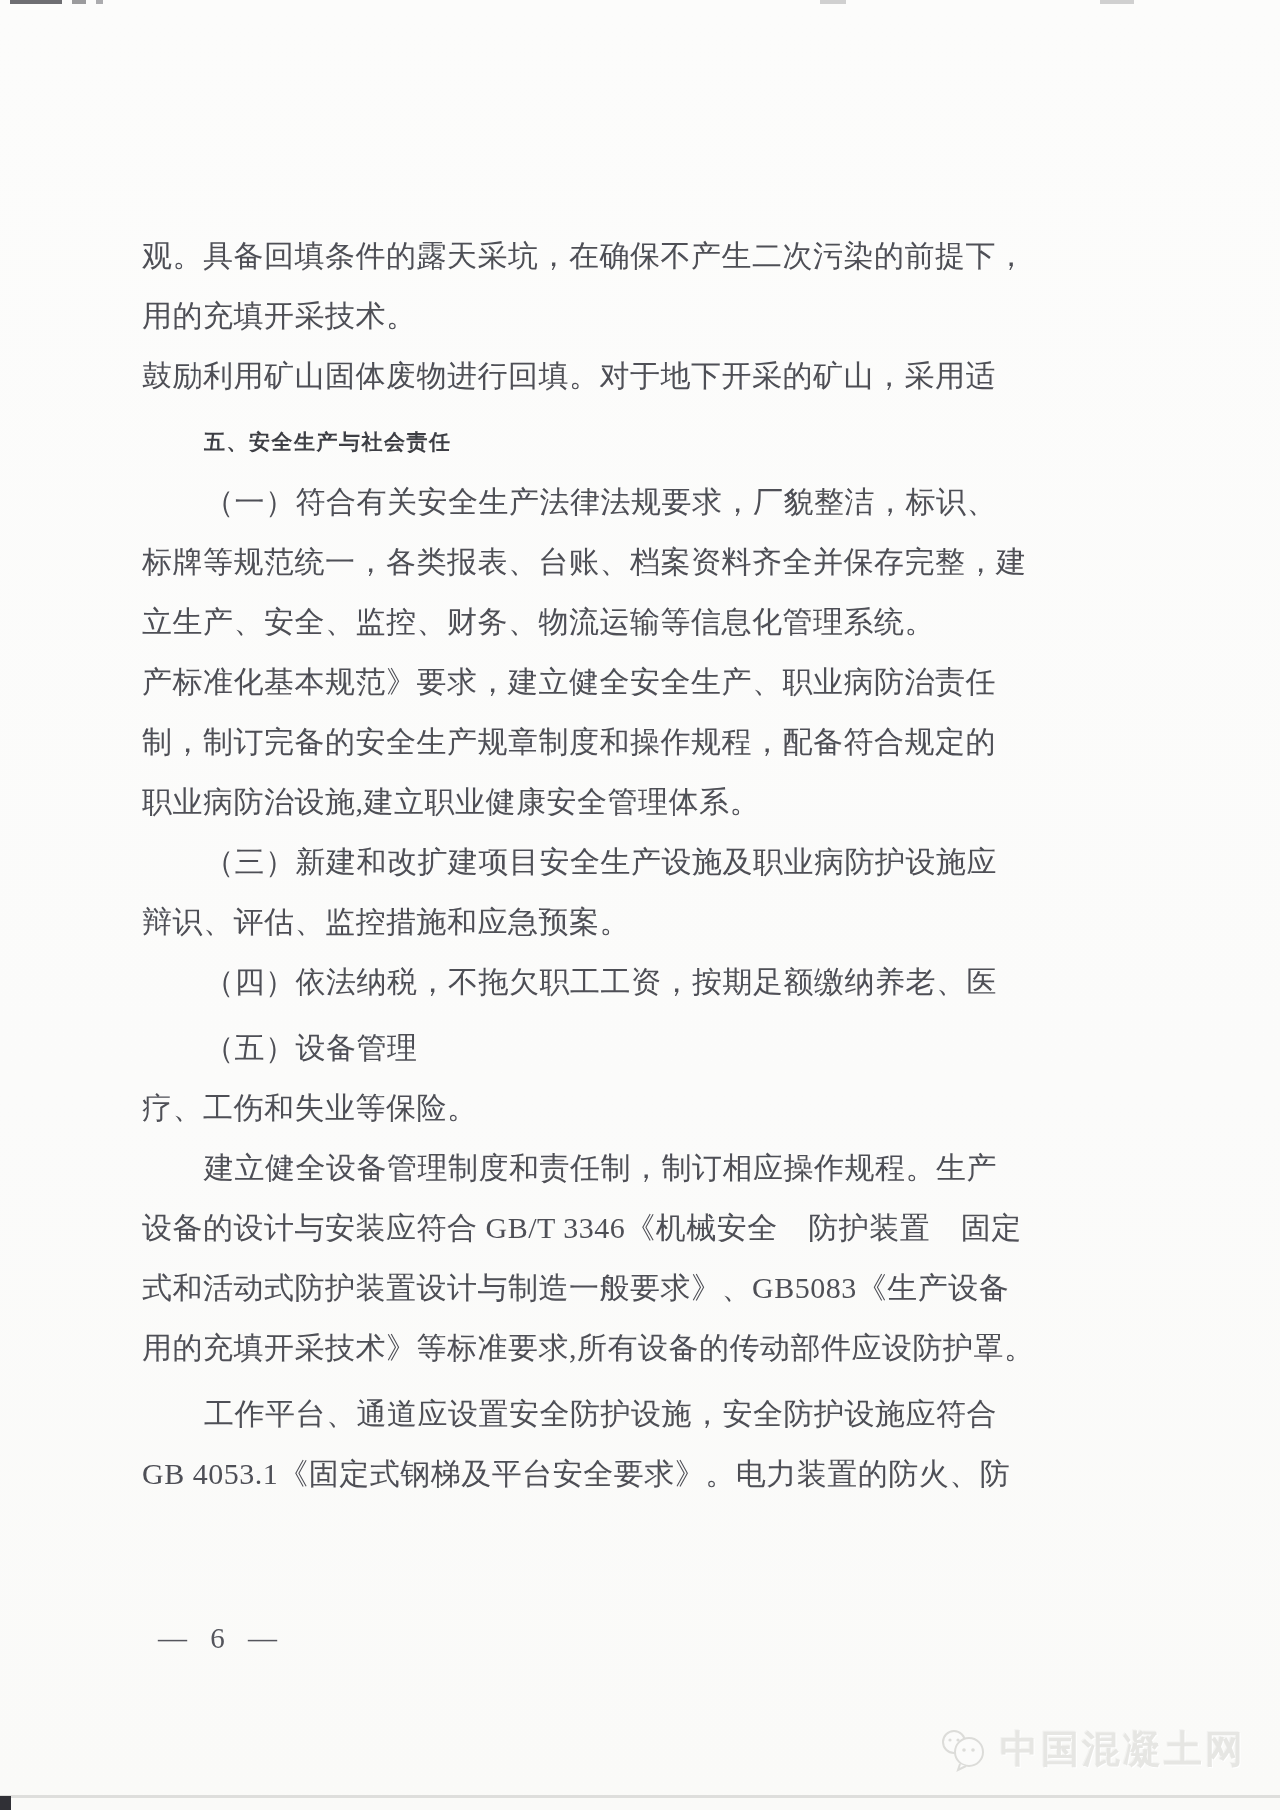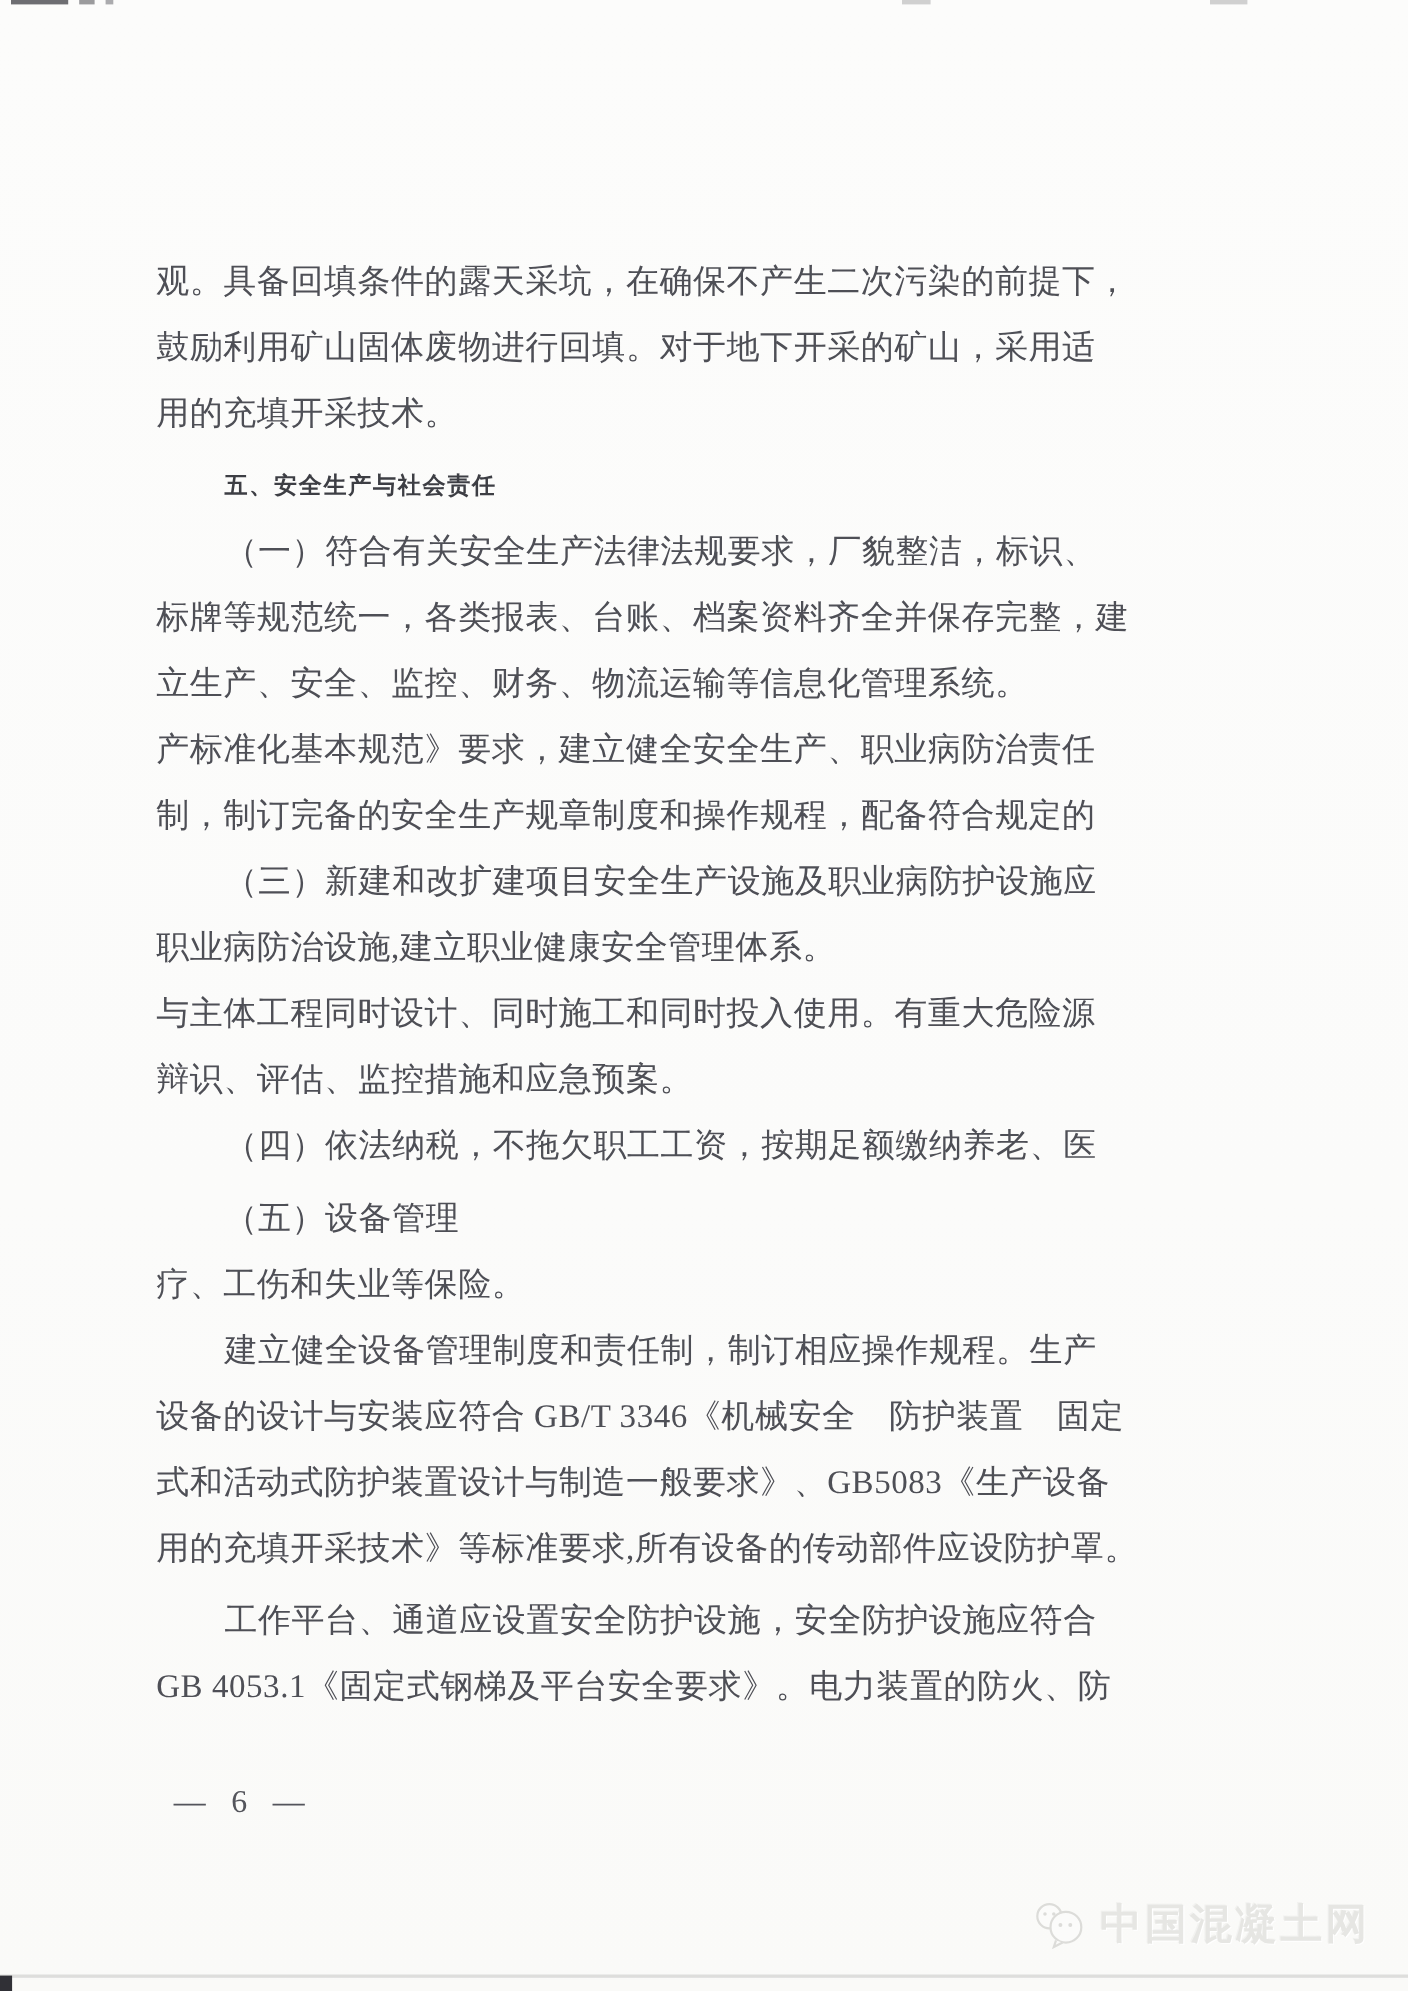--- a/index.html
+++ b/index.html
@@ -113,31 +113,30 @@
 <div class="page">
 
   <div class="top-dash d1"></div>
   <div class="top-dash d2"></div>
   <div class="top-dash d3"></div>
   <div class="top-dash d4"></div>
   <div class="top-dash d5"></div>
 
   <div class="doc-body">
       <div class="line">观。具备回填条件的露天采坑，在确保不产生二次污染的前提下，</div>
+      <div class="line">用的充填开采技术。</div>
       <div class="line">鼓励利用矿山固体废物进行回填。对于地下开采的矿山，采用适</div>
-      <div class="line">用的充填开采技术。</div>
       <div class="line indent heading gap">五、安全生产与社会责任</div>
       <div class="line indent">（一）符合有关安全生产法律法规要求，厂貌整洁，标识、</div>
       <div class="line">标牌等规范统一，各类报表、台账、档案资料齐全并保存完整，建</div>
       <div class="line">立生产、安全、监控、财务、物流运输等信息化管理系统。</div>
       <div class="line">产标准化基本规范》要求，建立健全安全生产、职业病防治责任</div>
       <div class="line">制，制订完备的安全生产规章制度和操作规程，配备符合规定的</div>
+      <div class="line">职业病防治设施,建立职业健康安全管理体系。</div>
       <div class="line indent">（三）新建和改扩建项目安全生产设施及职业病防护设施应</div>
-      <div class="line">职业病防治设施,建立职业健康安全管理体系。</div>
-      <div class="line">与主体工程同时设计、同时施工和同时投入使用。有重大危险源</div>
       <div class="line">辩识、评估、监控措施和应急预案。</div>
       <div class="line indent">（四）依法纳税，不拖欠职工工资，按期足额缴纳养老、医</div>
       <div class="line indent gap">（五）设备管理</div>
       <div class="line">疗、工伤和失业等保险。</div>
       <div class="line indent">建立健全设备管理制度和责任制，制订相应操作规程。生产</div>
       <div class="line">设备的设计与安装应符合 GB/T 3346《机械安全　防护装置　固定</div>
       <div class="line">式和活动式防护装置设计与制造一般要求》、GB5083《生产设备</div>
       <div class="line">用的充填开采技术》等标准要求,所有设备的传动部件应设防护罩。</div>
       <div class="line indent gap">工作平台、通道应设置安全防护设施，安全防护设施应符合</div>
       <div class="line">GB 4053.1《固定式钢梯及平台安全要求》。电力装置的防火、防</div>

